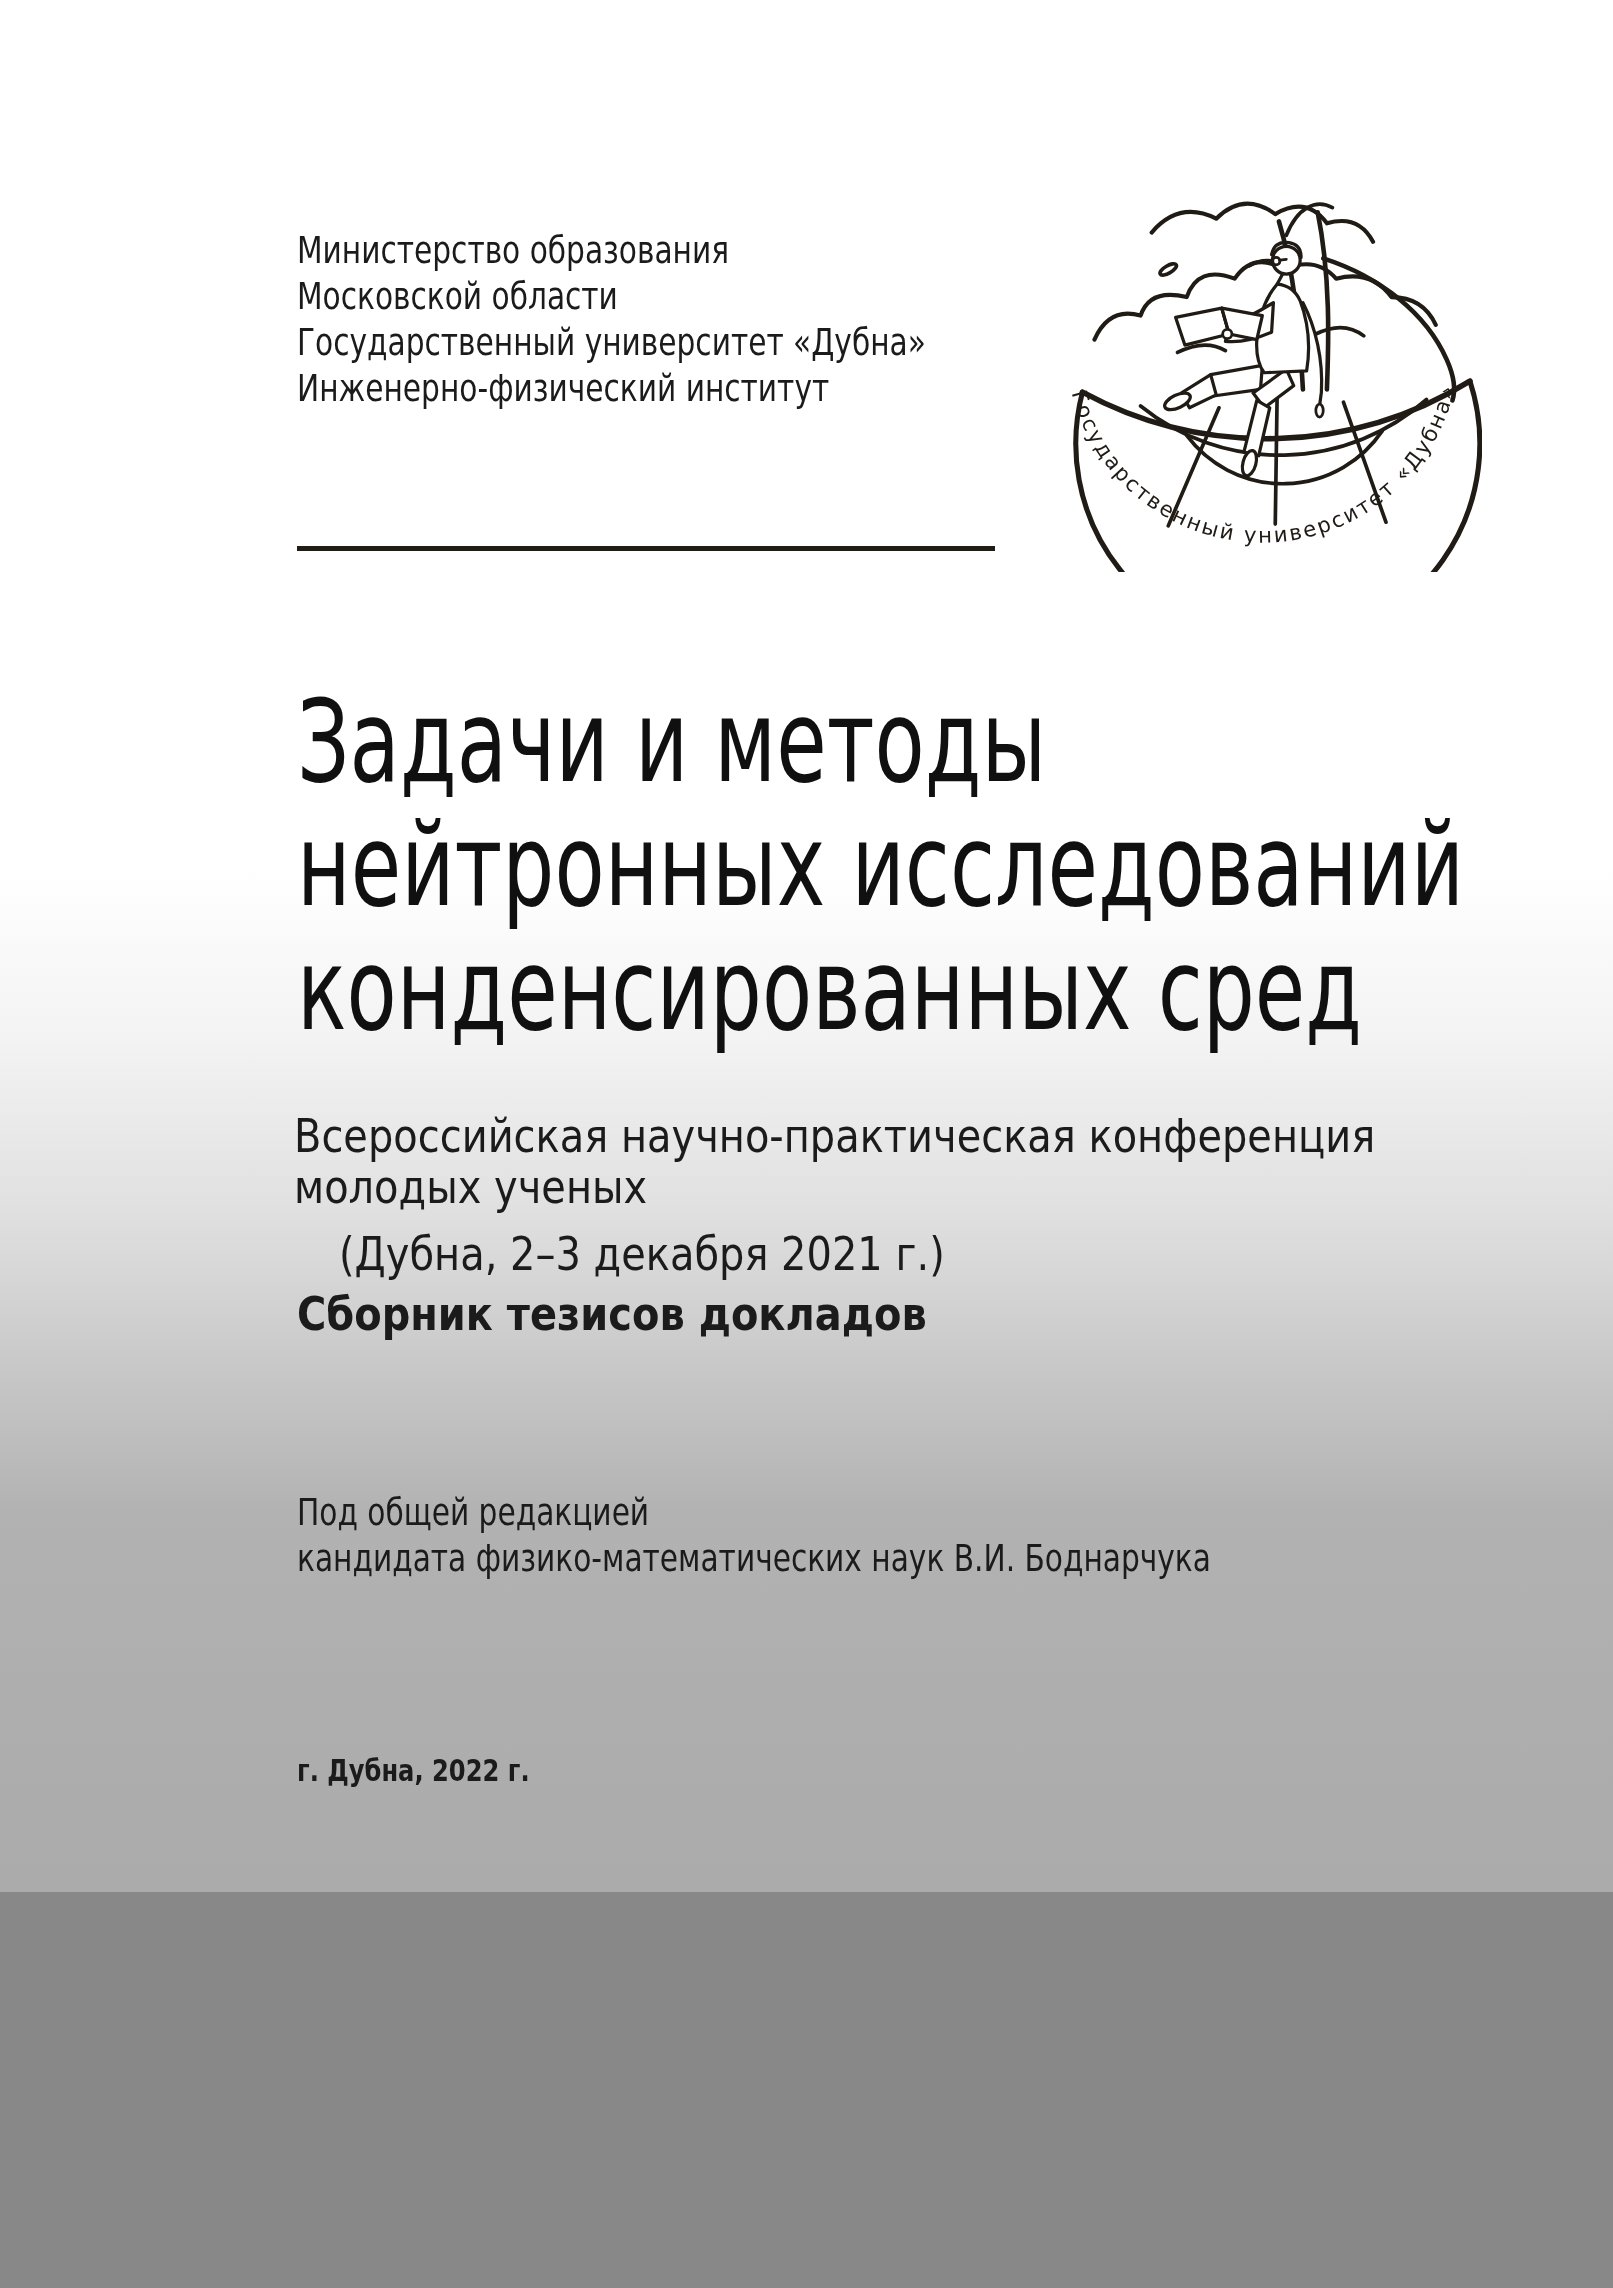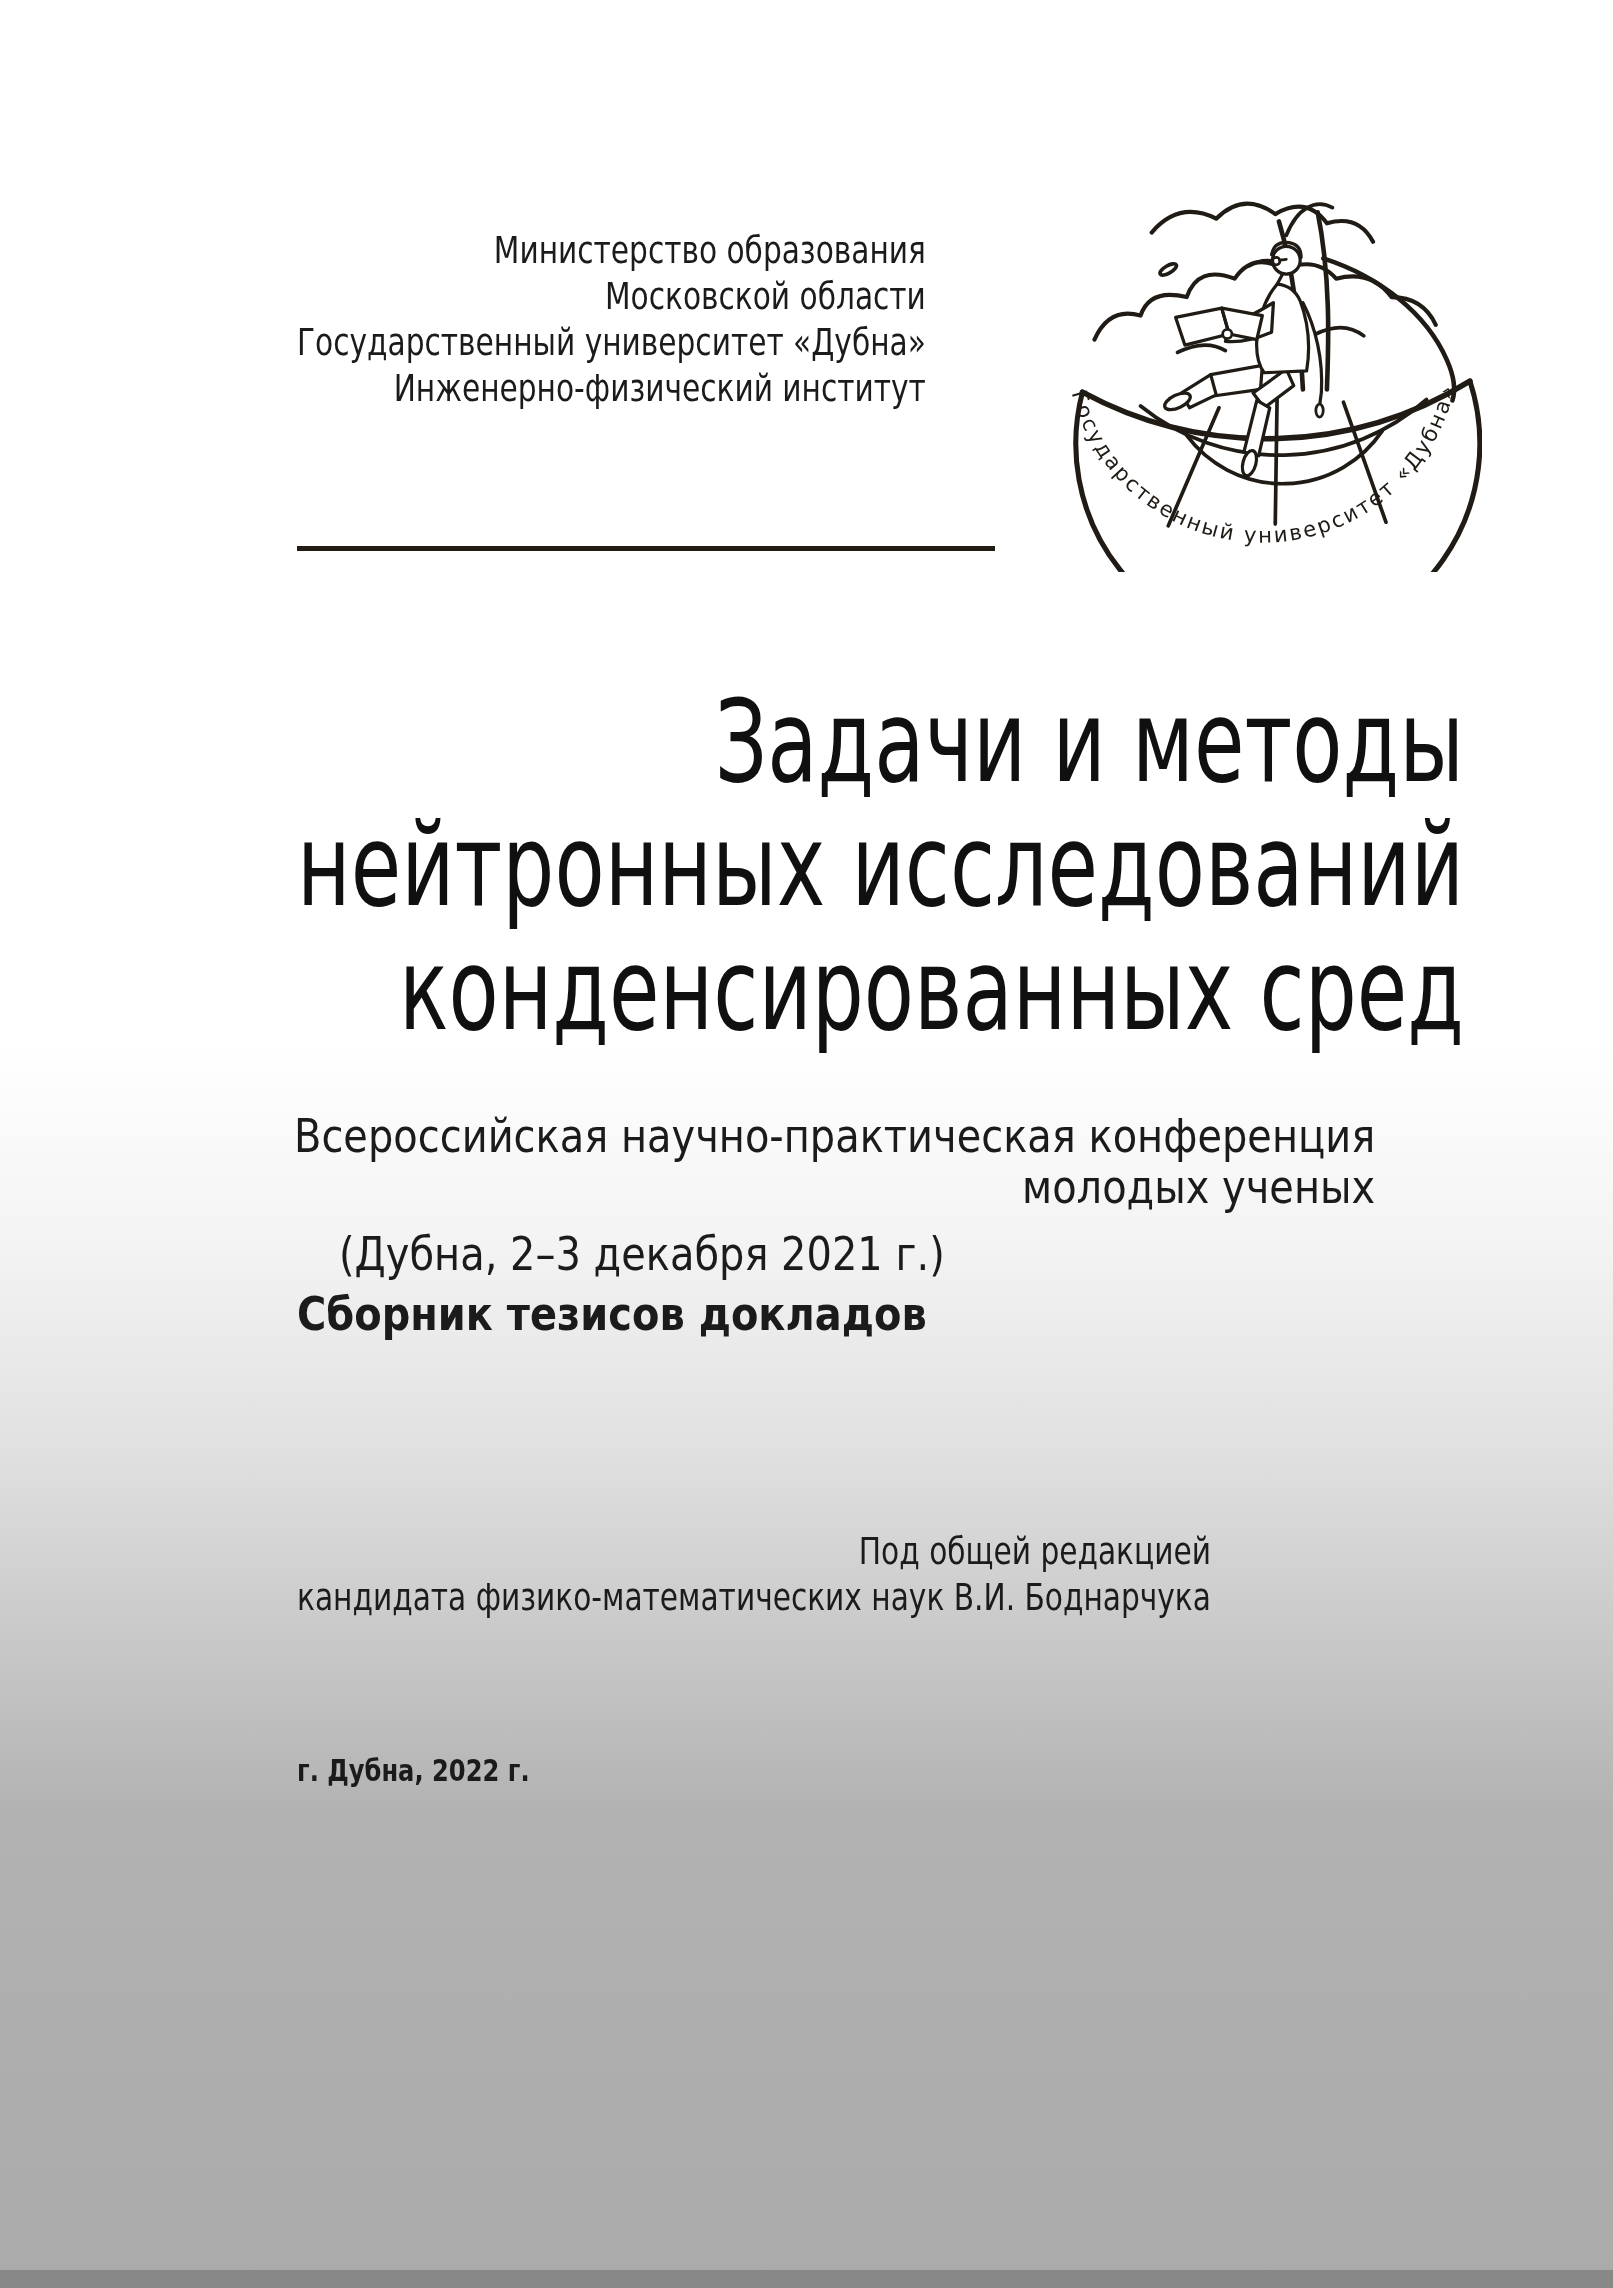--- a/index.html
+++ b/index.html
@@ -1,39 +1,38 @@
 <!DOCTYPE html>
 <html style="font-size:14.8px"><head>
 <meta charset="utf-8">
 <style>
   html,body{margin:0;padding:0;background:#888;}
   .page{
     position:relative;
-    width:1613px;height:2270px;
+    width:1613px;height:1892px;
     overflow:hidden;
     background:linear-gradient(to bottom,
       #ffffff 0%, #ffffff 46%,
       #f3f3f3 55%, #e0e0e0 64%,
       #c6c6c6 73%, #b2b2b2 80%,
       #aeaeae 90%, #ababab 100%);
     font-family:"DejaVu Sans","Liberation Sans",sans-serif;
     color:#1b1b1b;
-    text-align:right;
   }
   .abs{position:absolute;}
   .cond{transform:scaleX(0.78);transform-origin:0 0;white-space:nowrap;}
   .cond-sub{transform:scaleX(0.85);transform-origin:0 0;white-space:nowrap;}
   .cond-title{transform:scaleX(0.72);transform-origin:0 0;white-space:nowrap;}
   .org-block{left:297px;top:227px;font-size:38px;line-height:46px;}
   .divider{left:297px;top:546px;width:698px;height:4.6px;background:#211d15;}
   .title-block{left:297px;top:680px;font-size:114px;line-height:124px;font-weight:400;color:#101010;}
   .subtitle-block{left:294px;top:1110px;font-size:47px;line-height:51px;}
   .date-line{left:297px;top:1228px;font-size:47px;line-height:51px;margin-left:42px;}
   .collection-line{left:297px;top:1288px;font-size:47px;line-height:51px;font-weight:bold;}
-  .editor-block{left:297px;top:1489px;font-size:38px;line-height:46px;margin-top:39px;}
+  .editor-block{left:297px;top:1489px;font-size:38px;line-height:46px;}
   .imprint-line{left:297px;top:1747px;font-size:31px;line-height:46px;font-weight:bold;}
   .logo{left:1039px;top:120px;width:443px;height:452px;}
   .logo svg{display:block;width:100%;height:100%;}
   .logo .ln{fill:none;stroke:#201b15;stroke-linecap:round;stroke-linejoin:round;}
   .logo .w{fill:#ffffff;stroke:#201b15;stroke-linecap:round;stroke-linejoin:round;}
   .logo text{font-family:"DejaVu Sans","Liberation Sans",sans-serif;
     font-size:23px;letter-spacing:3px;fill:#201b15;}
 </style>
 </head>
 <body>

